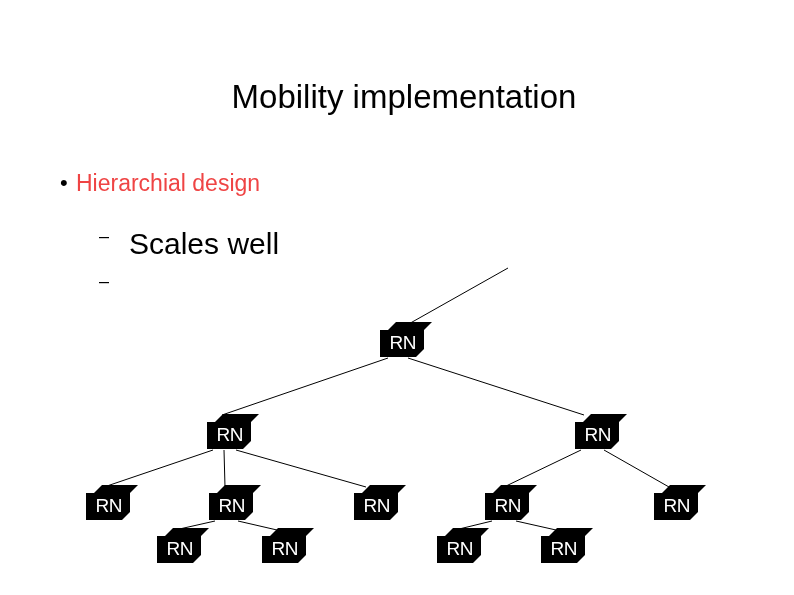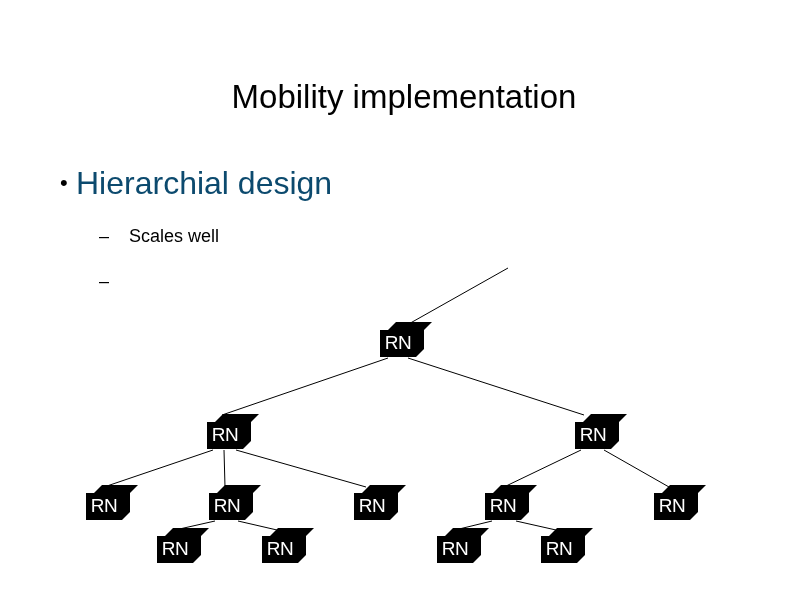--- a/index.html
+++ b/index.html
@@ -37,44 +37,45 @@
     display: flex;
     align-items: flex-start;
   }
   .bullet-l1 .marker {
     width: 16px;
     font-size: 22px;
     line-height: 30px;
     color: #000;
   }
   .bullet-l1 .text {
-    font-size: 32px;
+    font-size: 23px;
     line-height: 30px;
-    color: #0c4a6e;
+    color: #ef4444;
     white-space: nowrap;
   }
   .bullet-l2 {
     position: absolute;
     left: 99px;
     display: flex;
     align-items: flex-start;
   }
   .bullet-l2.b1 { top: 222px; }
   .bullet-l2.b2 { top: 267px; }
   .bullet-l2 .marker {
     width: 30px;
     font-size: 18px;
     line-height: 28px;
     color: #000;
   }
   .bullet-l2 .text {
-    font-size: 18px;
+    font-size: 30px;
     line-height: 28px;
     color: #000;
     white-space: nowrap;
+    margin-top: 8px;
   }
 
   
   #tree-svg {
     position: absolute;
     left: 0;
     top: 0;
     width: 794px;
     height: 595px;
   }
@@ -92,21 +93,21 @@
   .rn-node .face {
     position: absolute;
     left: 0;
     top: 8px;
     width: 36px;
     height: 27px;
     background: #000000;
     color: #ffffff;
     font-size: 19px;
     line-height: 26px;
-    text-align: center;
+    text-align: right;
     font-family: "Liberation Sans", sans-serif;
     letter-spacing: -0.5px;
   }
   .rn-node .top-face {
     position: absolute;
     left: 0;
     top: 0;
     width: 0;
     height: 0;
     border-left: 0 solid transparent;

